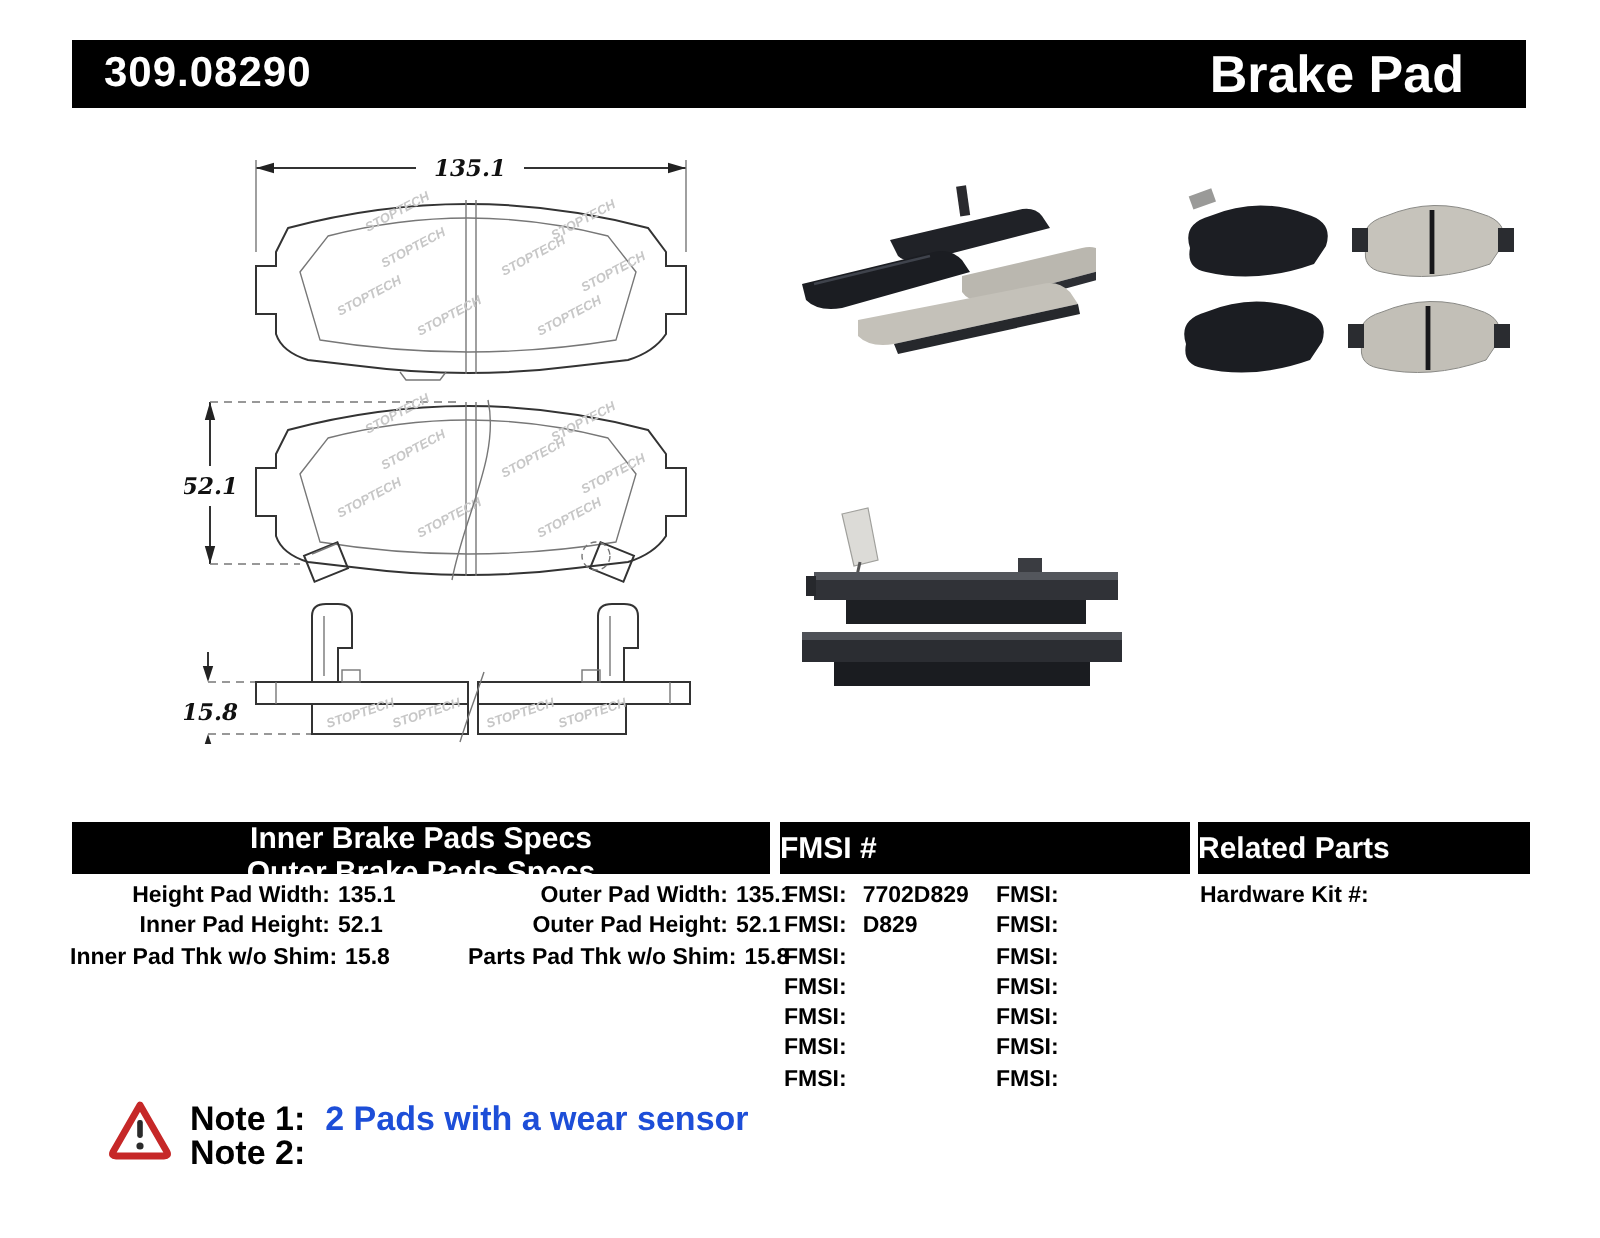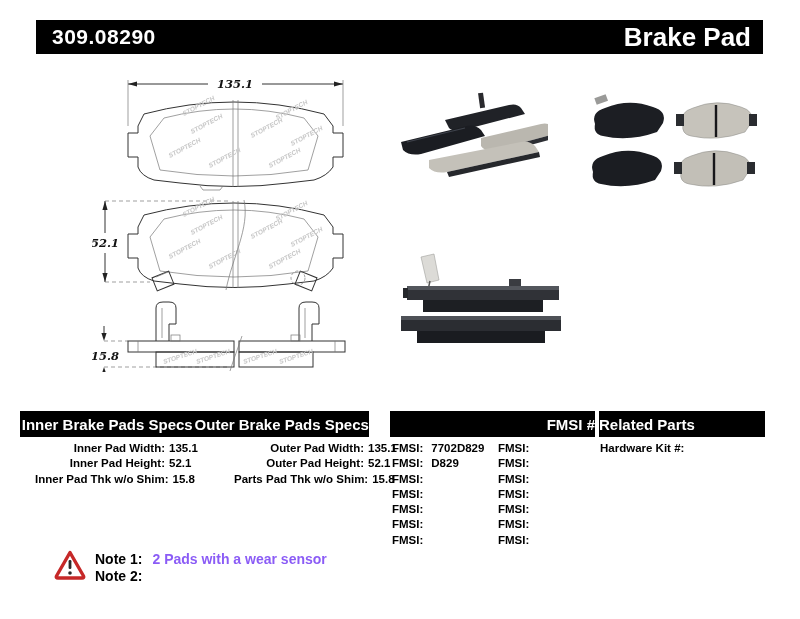--- a/index.html
+++ b/index.html
@@ -6,65 +6,65 @@
   html,body { background:#fff; }
   .page {
     position:relative; width:800px; height:619px; background:#fff;
     font-family:"Liberation Sans", sans-serif; overflow:hidden;
     outline:1px solid #d8d8d8;
   }
   
   .header-bar {
     position:absolute; left:36px; top:20px; width:727px; height:34px;
     background:#000; color:#fff; display:flex; align-items:center;
-    justify-content:space-between; padding:0 12px 0 16px;
+    justify-content:space-between; padding:0 31px 0 16px;
   }
   .header-bar .part-no { font-size:21px; font-weight:bold; letter-spacing:.5px; }
   .header-bar .prod { font-size:26px; font-weight:bold; }
 
   
   .draw-svg   { position:absolute; left:92px;  top:76px; }
   .photo1-svg { position:absolute; left:393px; top:90px; }
   .photo2-svg { position:absolute; left:583px; top:92px; }
   .photo3-svg { position:absolute; left:393px; top:252px; }
 
   .dimtext { font-family:"DejaVu Serif", serif; font-style:italic; font-weight:bold;
              font-size:11.5px; fill:#111; }
   .wm { font-family:"Liberation Sans", sans-serif; font-weight:bold; font-style:italic;
         font-size:6.5px; fill:#c7c7c7; }
   .dline { stroke:#333; stroke-width:1; fill:none; }
   .dthin { stroke:#777; stroke-width:.7; fill:none; }
 
   
   .bar { position:absolute; top:411px; height:26px; background:#000; color:#fff;
          display:flex; align-items:center; }
-  .bar-specs   { left:20px;  width:349px; }
-  .bar-fmsi    { left:390px; width:205px; justify-content:flex-end; }
+  .bar-specs   { left:36px;  width:349px;flex-direction:column; }
+  .bar-fmsi    { left:390px; width:205px; justify-content:flex-start; }
   .bar-related { left:599px; width:166px; justify-content:flex-start; }
   .bar .half { flex:1; text-align:center; font-size:15px; font-weight:bold; }
   .bar .solo { font-size:15px; font-weight:bold; }
 
   
   .col { position:absolute; top:441px; font-size:11.5px; font-weight:bold; color:#000; }
   .col .row { display:flex; line-height:15.3px; white-space:nowrap; }
   .col-inner { left:35px;  width:176px; }
   .col-outer { left:210px; width:176px;margin-left:24px; }
   .col-inner .lbl, .col-outer .lbl { flex:1; text-align:right; }
   .col-inner .val, .col-outer .val { width:42px; text-align:left; margin-left:4px; }
   .col-fmsi1 { left:392px; width:104px; }
   .col-fmsi2 { left:498px; width:96px; }
   .col-fmsi1 .lbl, .col-fmsi2 .lbl { margin-right:8px; }
   .col-related { left:600px; width:165px; }
 
   
   .warn-svg { position:absolute; left:54px; top:550px; }
-  .notes { position:absolute; left:95px; top:551px; font-size:14px; font-weight:bold; }
+  .notes { position:absolute; left:95px; top:551px; font-size:17px; font-weight:bold; }
   .notes .nrow { display:flex; line-height:17px; }
   .notes .ntext { margin-left:10px; }
-  .note-red { color:#8b5cf6; }
+  .note-red { color:#1d4ed8; }
 </style>
 </head>
 <body>
 
 <div class="page">
 
   <div class="header-bar">
     <span class="part-no">309.08290</span>
     <span class="prod">Brake Pad</span>
   </div>
@@ -222,21 +222,21 @@
   </div>
   <div class="bar bar-fmsi">
     <span class="solo">FMSI #</span>
   </div>
   <div class="bar bar-related">
     <span class="solo">Related Parts</span>
   </div>
 
   <div class="col col-inner">
     <div class="row">
-      <span class="lbl">Inner Pad Width:</span>
+      <span class="lbl">Height Pad Width:</span>
       <span class="val">135.1</span>
     </div>
     <div class="row">
       <span class="lbl">Inner Pad Height:</span>
       <span class="val">52.1</span>
     </div>
     <div class="row">
       <span class="lbl">Inner Pad Thk w/o Shim:</span>
       <span class="val">15.8</span>
     </div>

